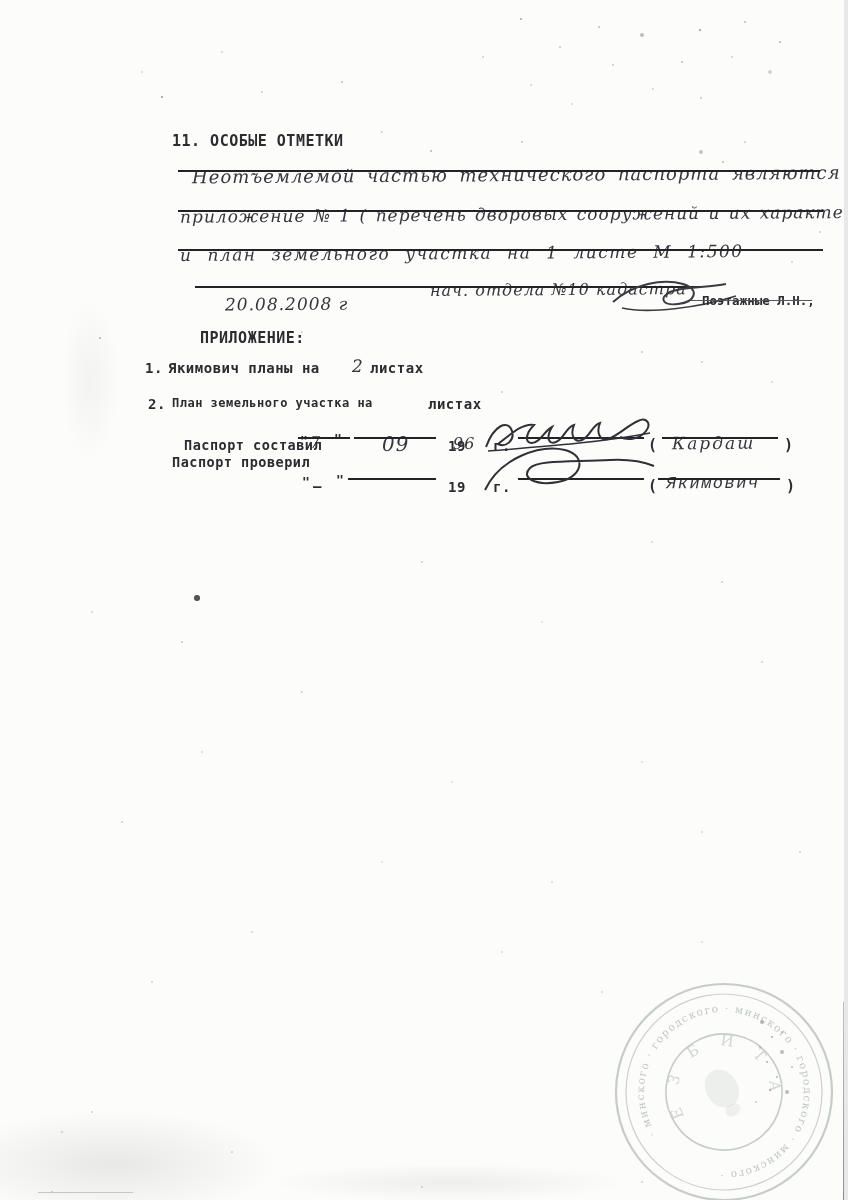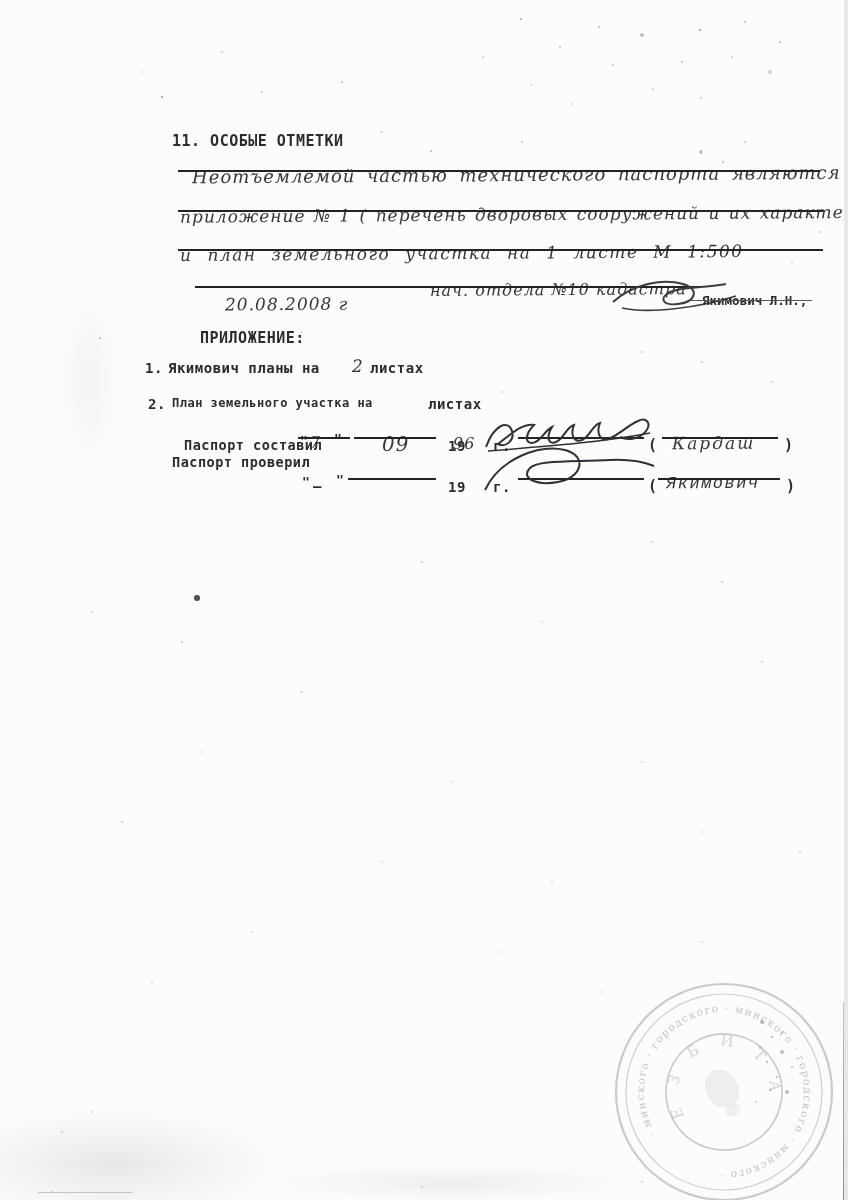--- a/index.html
+++ b/index.html
@@ -97,21 +97,21 @@
   <div class="rule" style="left:178px;top:249px;width:645px;"></div>
 
   <div class="hw" style="left:225px;top:282px;font-size:17px;margin-top:12px;">20.08.2008 г</div>
   <div class="hw" style="left:430px;top:280px;font-size:16px;">нач. отдела №10 кадастра</div>
   <div class="rule" style="left:195px;top:286px;width:505px;"></div>
 
   <svg class="svgabs" style="left:608px;top:274px;" width="135" height="42" viewBox="0 0 135 42">
     <path d="M5 28 C 25 10, 55 4, 75 10 C 92 15, 88 28, 70 30 C 55 32, 50 24, 62 18 C 75 12, 100 14, 118 10" fill="none" stroke="#3a3c42" stroke-width="2"></path>
     <path d="M14 34 C 40 40, 90 34, 128 22" fill="none" stroke="#3a3c42" stroke-width="1.6"></path>
   </svg>
-  <div class="typed" style="left:702px;top:293px;font-size:12.5px;letter-spacing:0;">Якимович Л.Н.,</div>
+  <div class="typed" style="left:702px;top:293px;font-size:12.5px;letter-spacing:0;">Поэтажные Л.Н.,</div>
   <div class="thinrule" style="left:690px;top:300px;width:122px;"></div>
 
   <div class="typed" style="left:200px;top:329px;font-size:15px;">ПРИЛОЖЕНИЕ:</div>
 
   <div>
     <span class="typed" style="left:145px;top:360px;font-size:14px;">1.</span>
     <span class="typed" style="left:168px;top:360px;font-size:14px;">Якимович планы на</span>
     <span class="hw" style="left:352px;top:356px;font-size:17px;">2</span>
     <span class="typed" style="left:370px;top:360px;font-size:14px;">листах</span>
   </div>

